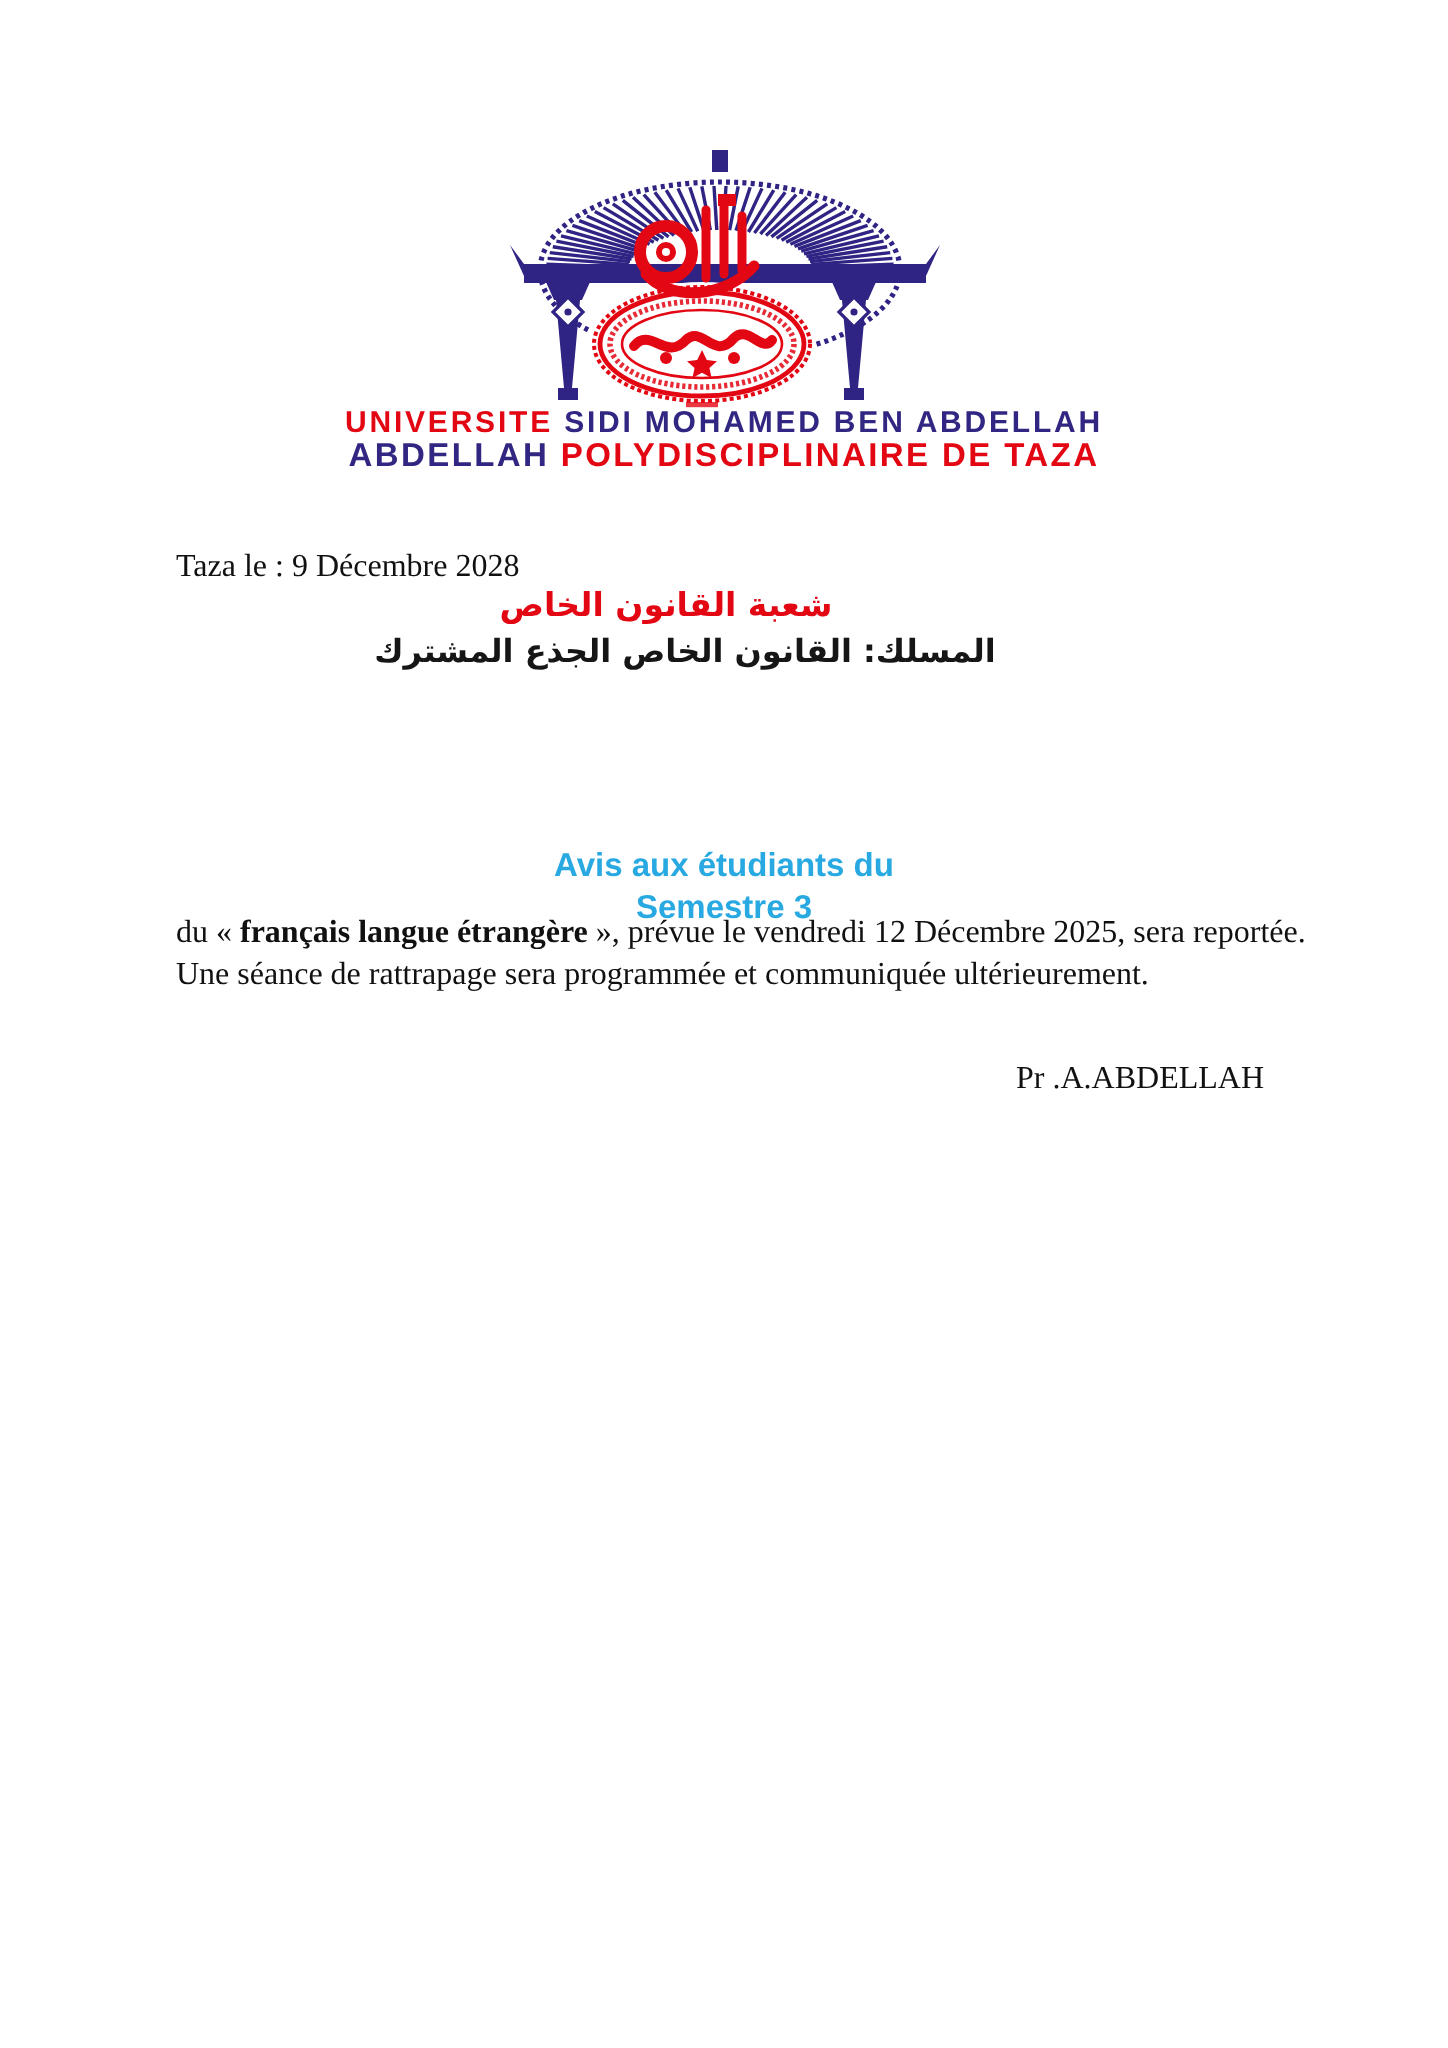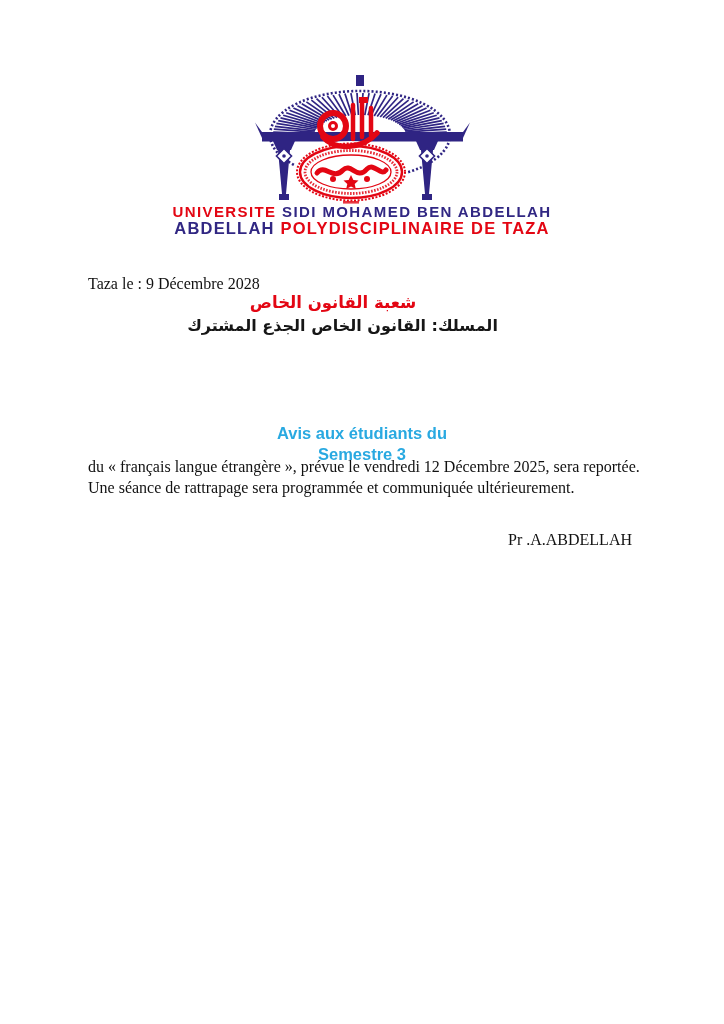--- a/index.html
+++ b/index.html
@@ -75,21 +75,21 @@
   
   .notice-body {
     position: absolute;
     left: 88px;
     top: 456px;
     width: 570px;
     font-size: 16px;
     line-height: 21px;
     color: #111;
   }
-  .notice-body b { font-weight: 400; }
+  .notice-body b { font-weight: 700; }
   
   .signature {
     position: absolute;
     left: 508px;
     top: 531px;
     font-size: 16px;
     color: #111;
   }
   
   #fan-rays line { stroke: #2f2483; stroke-width: 1.7; }

